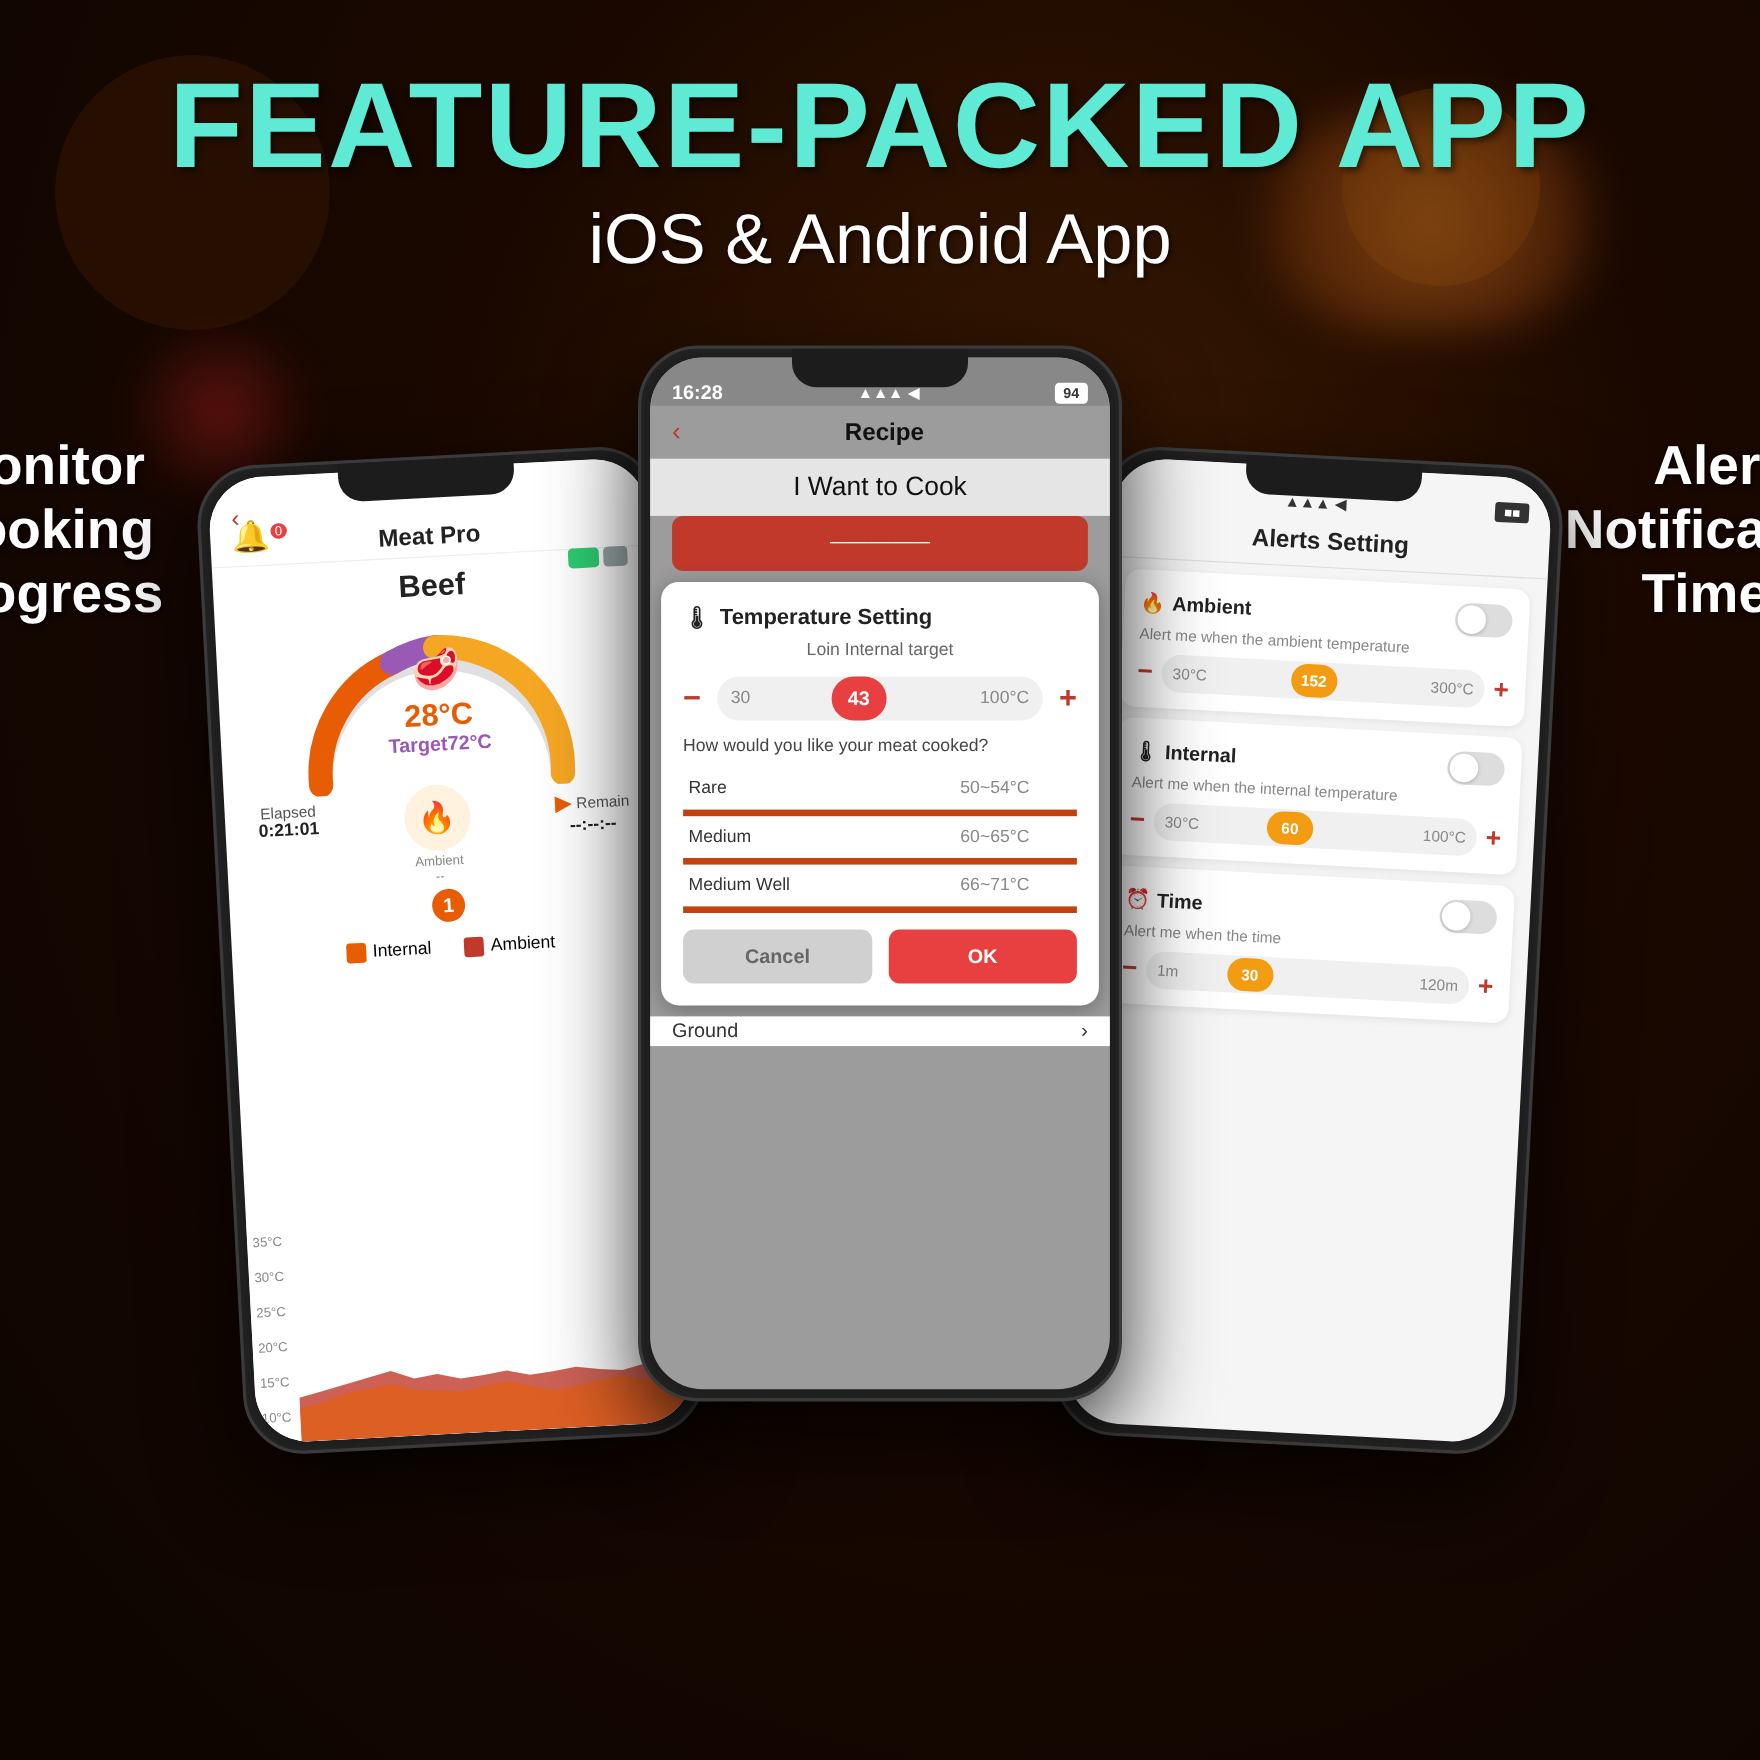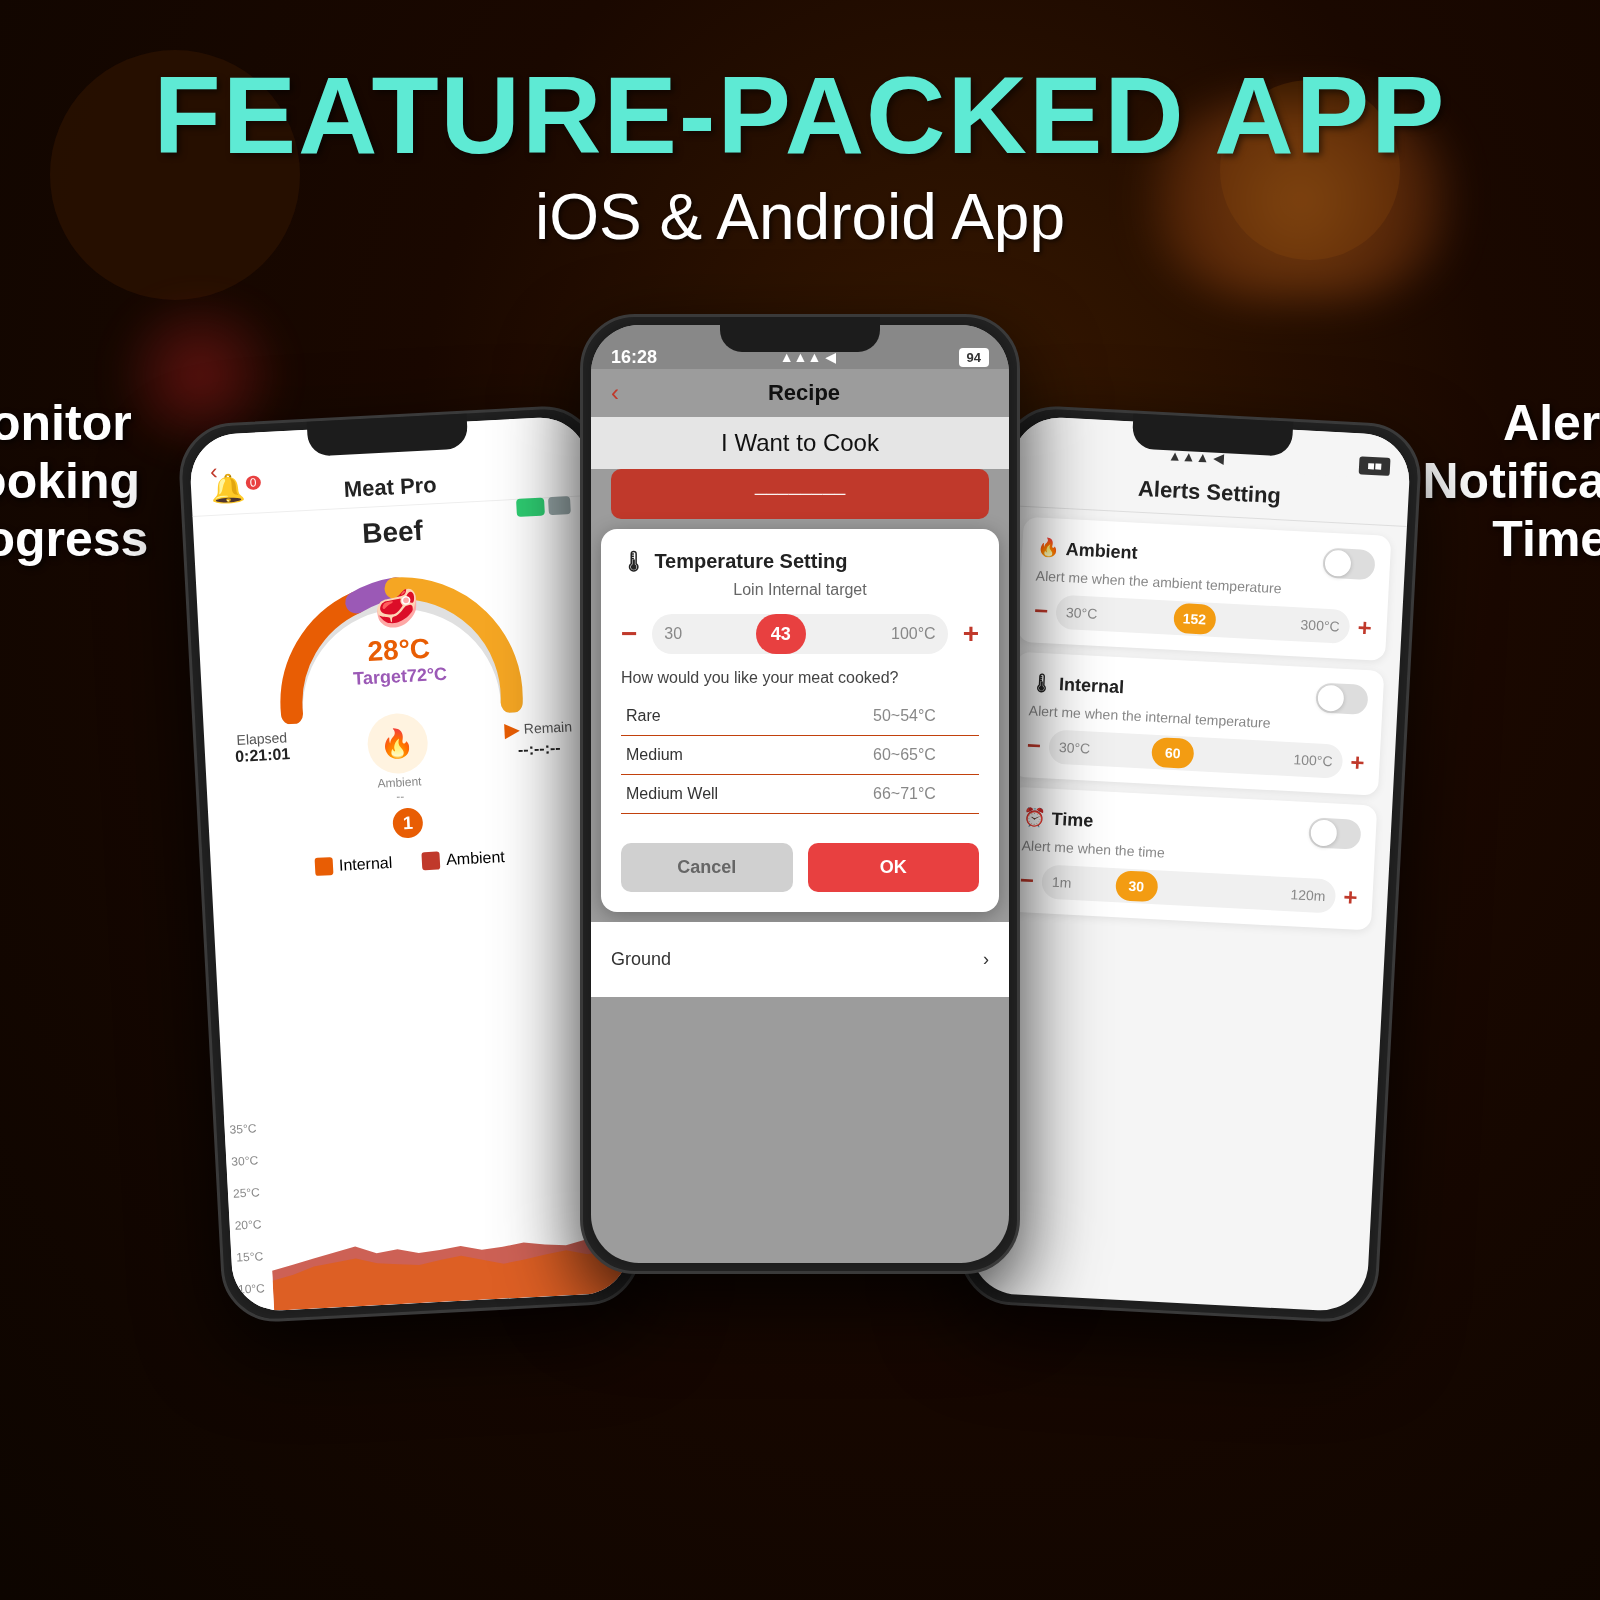--- a/index.html
+++ b/index.html
@@ -470,36 +470,36 @@
       font-size: 16px;
       color: #444;
       margin: 10px 0;
     }
 
     .doneness-table {
       width: 100%;
       border-collapse: collapse;
     }
     .doneness-table tr {
-      border-bottom: 1px solid #c2410c;
+      border-bottom: 6px solid #c2410c;
     }
     .doneness-table td {
       padding: 10px 5px;
       font-size: 16px;
       color: #333;
     }
     .doneness-table td:last-child {
       text-align: center;
       color: #888;
     }
 
     .dialog-buttons {
       display: flex;
       gap: 15px;
-      margin-top: 29px;
+      margin-top: 15px;
     }
     .btn-cancel {
       flex: 1;
       background: #d0d0d0;
       color: #666;
       border: none;
       border-radius: 10px;
       padding: 14px;
       font-size: 18px;
       font-weight: 600;
@@ -511,21 +511,21 @@
       border: none;
       border-radius: 10px;
       padding: 14px;
       font-size: 18px;
       font-weight: 600;
     }
 
     
     .ground-section {
       background: white;
-      padding: 27px 20px;
+      padding: 3px 20px;
       display: flex;
       align-items: center;
       justify-content: space-between;
       font-size: 18px;
       color: #333;
       margin-top: 8px;
     }
 
     
     .right-screen {

